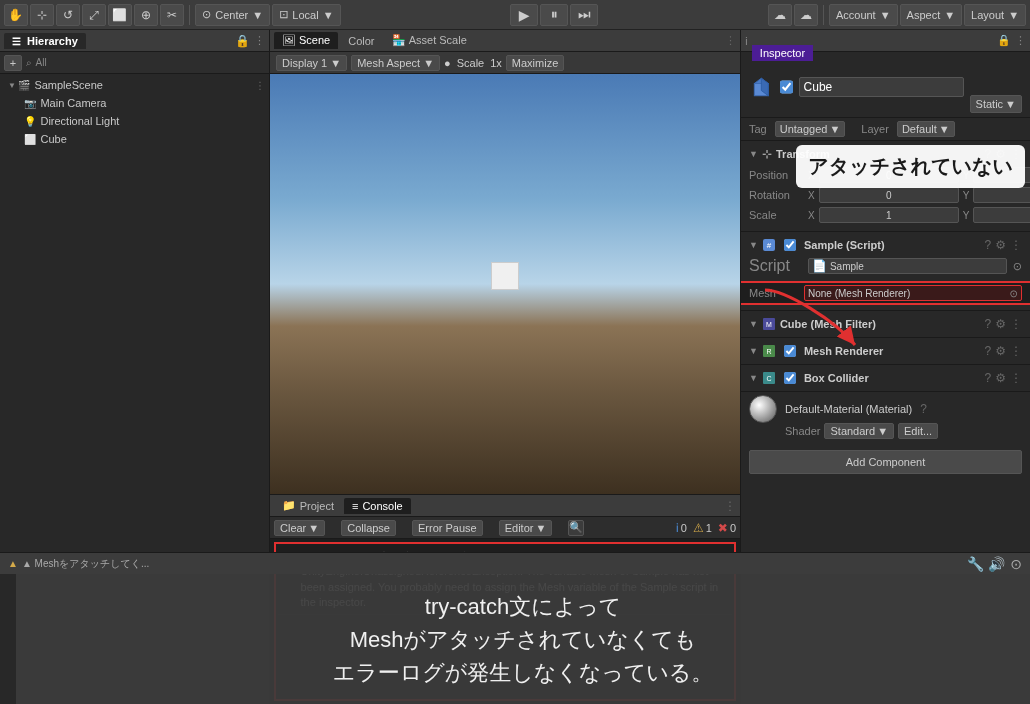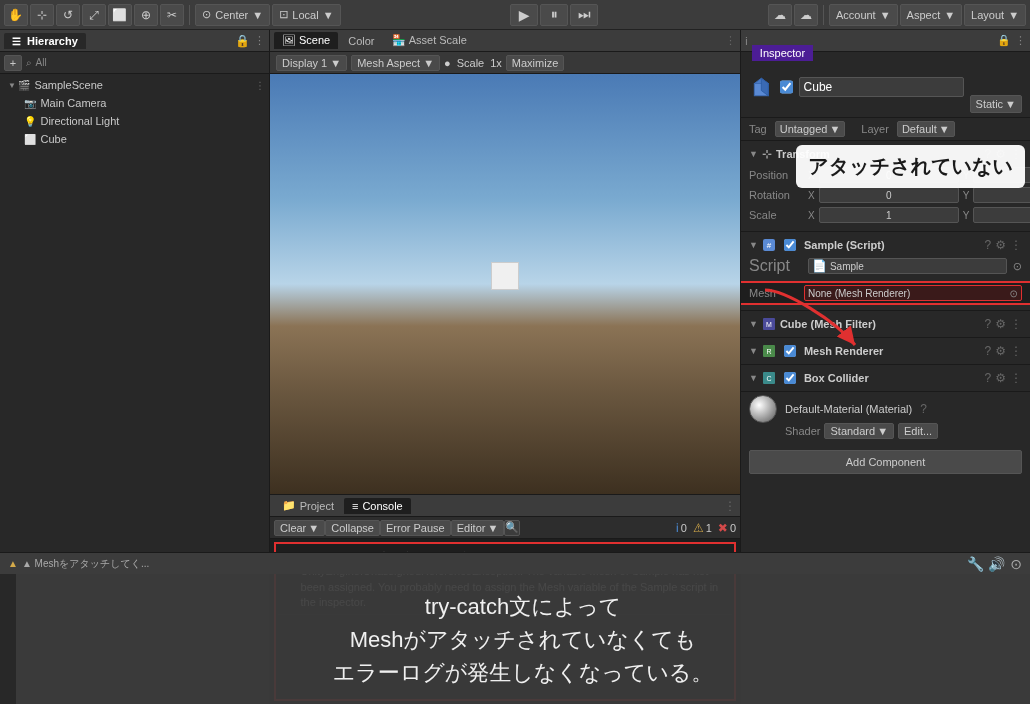--- a/index.html
+++ b/index.html
@@ -257,21 +257,21 @@
     }
     .bottom-tab.active { background: #1e1e1e; color: #fff; }
     .bottom-tab-options { margin-left: auto; font-size: 12px; color: #666; }
 
     .console-toolbar {
       height: 22px;
       background: #2d2d2d;
       display: flex;
       align-items: center;
       padding: 0 4px;
-      gap: 0;
+      gap: 16px;
       border-bottom: 1px solid #1a1a1a;
       font-size: 11px;
     }
     .console-btn {
       padding: 1px 5px;
       background: #4a4a4a;
       border: 1px solid #555;
       border-radius: 2px;
       cursor: pointer;
       color: #ccc;

